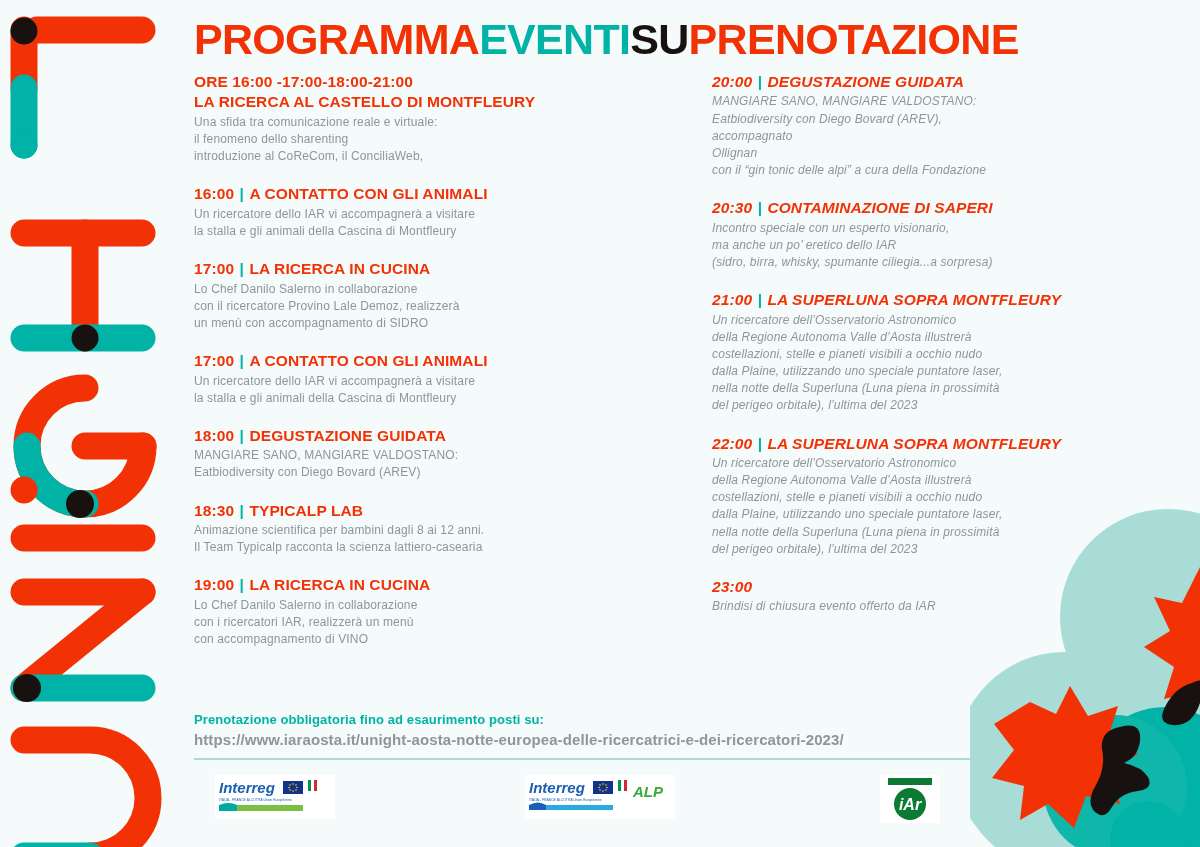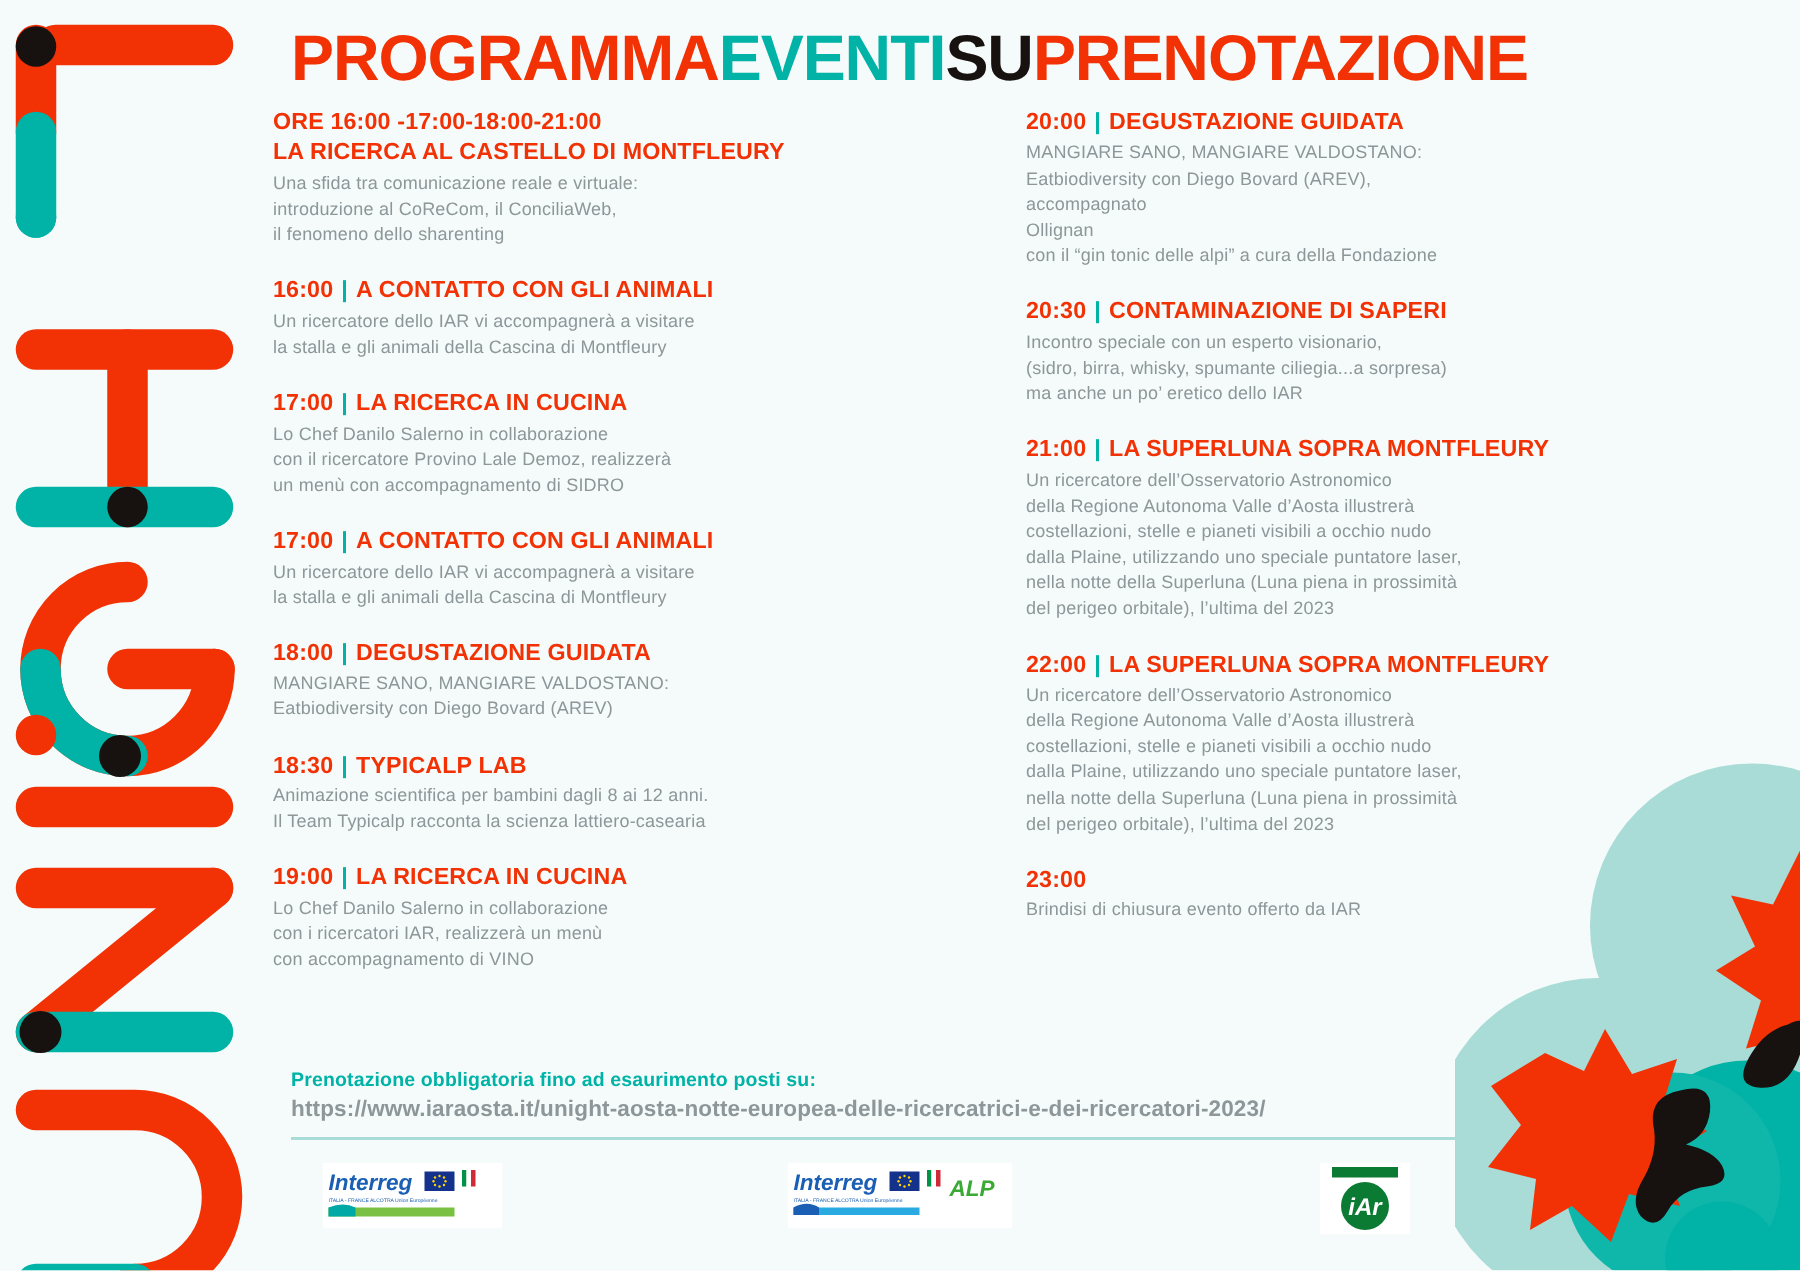--- a/index.html
+++ b/index.html
@@ -70,22 +70,22 @@
 
   .columns {
     position: absolute;
     left: 0;
     top: 72px;
     width: 1025px;
     display: flex;
     gap: 0;
   }
   .col { width: 480px; }
-  .col-left  { margin-left: 7px; }
-  .col-right { margin-left: 22px; }
+  .col-left  { margin-left: 19px; }
+  .col-right { margin-left: 38px; font-style: italic; }
 
   .event { margin-bottom: 19px; }
   .event:last-child { margin-bottom: 0; }
 
   .event-head {
     font-size: 15.5px;
     font-weight: bold;
     color: #f23205;
     line-height: 1.32;
     letter-spacing: 0.1px;
@@ -196,22 +196,22 @@
     <div class="title">
       <span class="seg-red">PROGRAMMA</span><span class="seg-teal">EVENTI</span><span class="seg-black">SU</span><span class="seg-red">PRENOTAZIONE</span>
     </div>
 
     <div class="columns">
       <div class="col col-left" id="colLeft">
           <div class="event">
             <div class="event-head"><span>ORE 16:00 -17:00-18:00-21:00</span><span class="head2">LA RICERCA AL CASTELLO DI MONTFLEURY</span></div>
             <div class="event-desc">
               <span class="line">Una sfida tra comunicazione reale e virtuale:</span>
+              <span class="line">il fenomeno dello sharenting</span>
               <span class="line">introduzione al CoReCom, il ConciliaWeb,</span>
-              <span class="line">il fenomeno dello sharenting</span>
             </div>
           </div>
           <div class="event">
             <div class="event-head"><span>16:00</span><span class="sep"> | </span><span>A CONTATTO CON GLI ANIMALI</span></div>
             <div class="event-desc">
               <span class="line">Un ricercatore dello IAR vi accompagnerà a visitare</span>
               <span class="line">la stalla e gli animali della Cascina di Montfleury</span>
             </div>
           </div>
           <div class="event">
@@ -260,22 +260,22 @@
               <span class="line">Eatbiodiversity con Diego Bovard (AREV),</span>
               <span class="line">accompagnato</span>
               <span class="line">Ollignan</span>
               <span class="line">con il “gin tonic delle alpi” a cura della Fondazione</span>
             </div>
           </div>
           <div class="event">
             <div class="event-head"><span>20:30</span><span class="sep"> | </span><span>CONTAMINAZIONE DI SAPERI</span></div>
             <div class="event-desc">
               <span class="line">Incontro speciale con un esperto visionario,</span>
+              <span class="line">ma anche un po’ eretico dello IAR</span>
               <span class="line">(sidro, birra, whisky, spumante ciliegia...a sorpresa)</span>
-              <span class="line">ma anche un po’ eretico dello IAR</span>
             </div>
           </div>
           <div class="event">
             <div class="event-head"><span>21:00</span><span class="sep"> | </span><span>LA SUPERLUNA SOPRA MONTFLEURY</span></div>
             <div class="event-desc">
               <span class="line">Un ricercatore dell’Osservatorio Astronomico</span>
               <span class="line">della Regione Autonoma Valle d’Aosta illustrerà</span>
               <span class="line">costellazioni, stelle e pianeti visibili a occhio nudo</span>
               <span class="line">dalla Plaine, utilizzando uno speciale puntatore laser,</span>
               <span class="line">nella notte della Superluna (Luna piena in prossimità</span>

